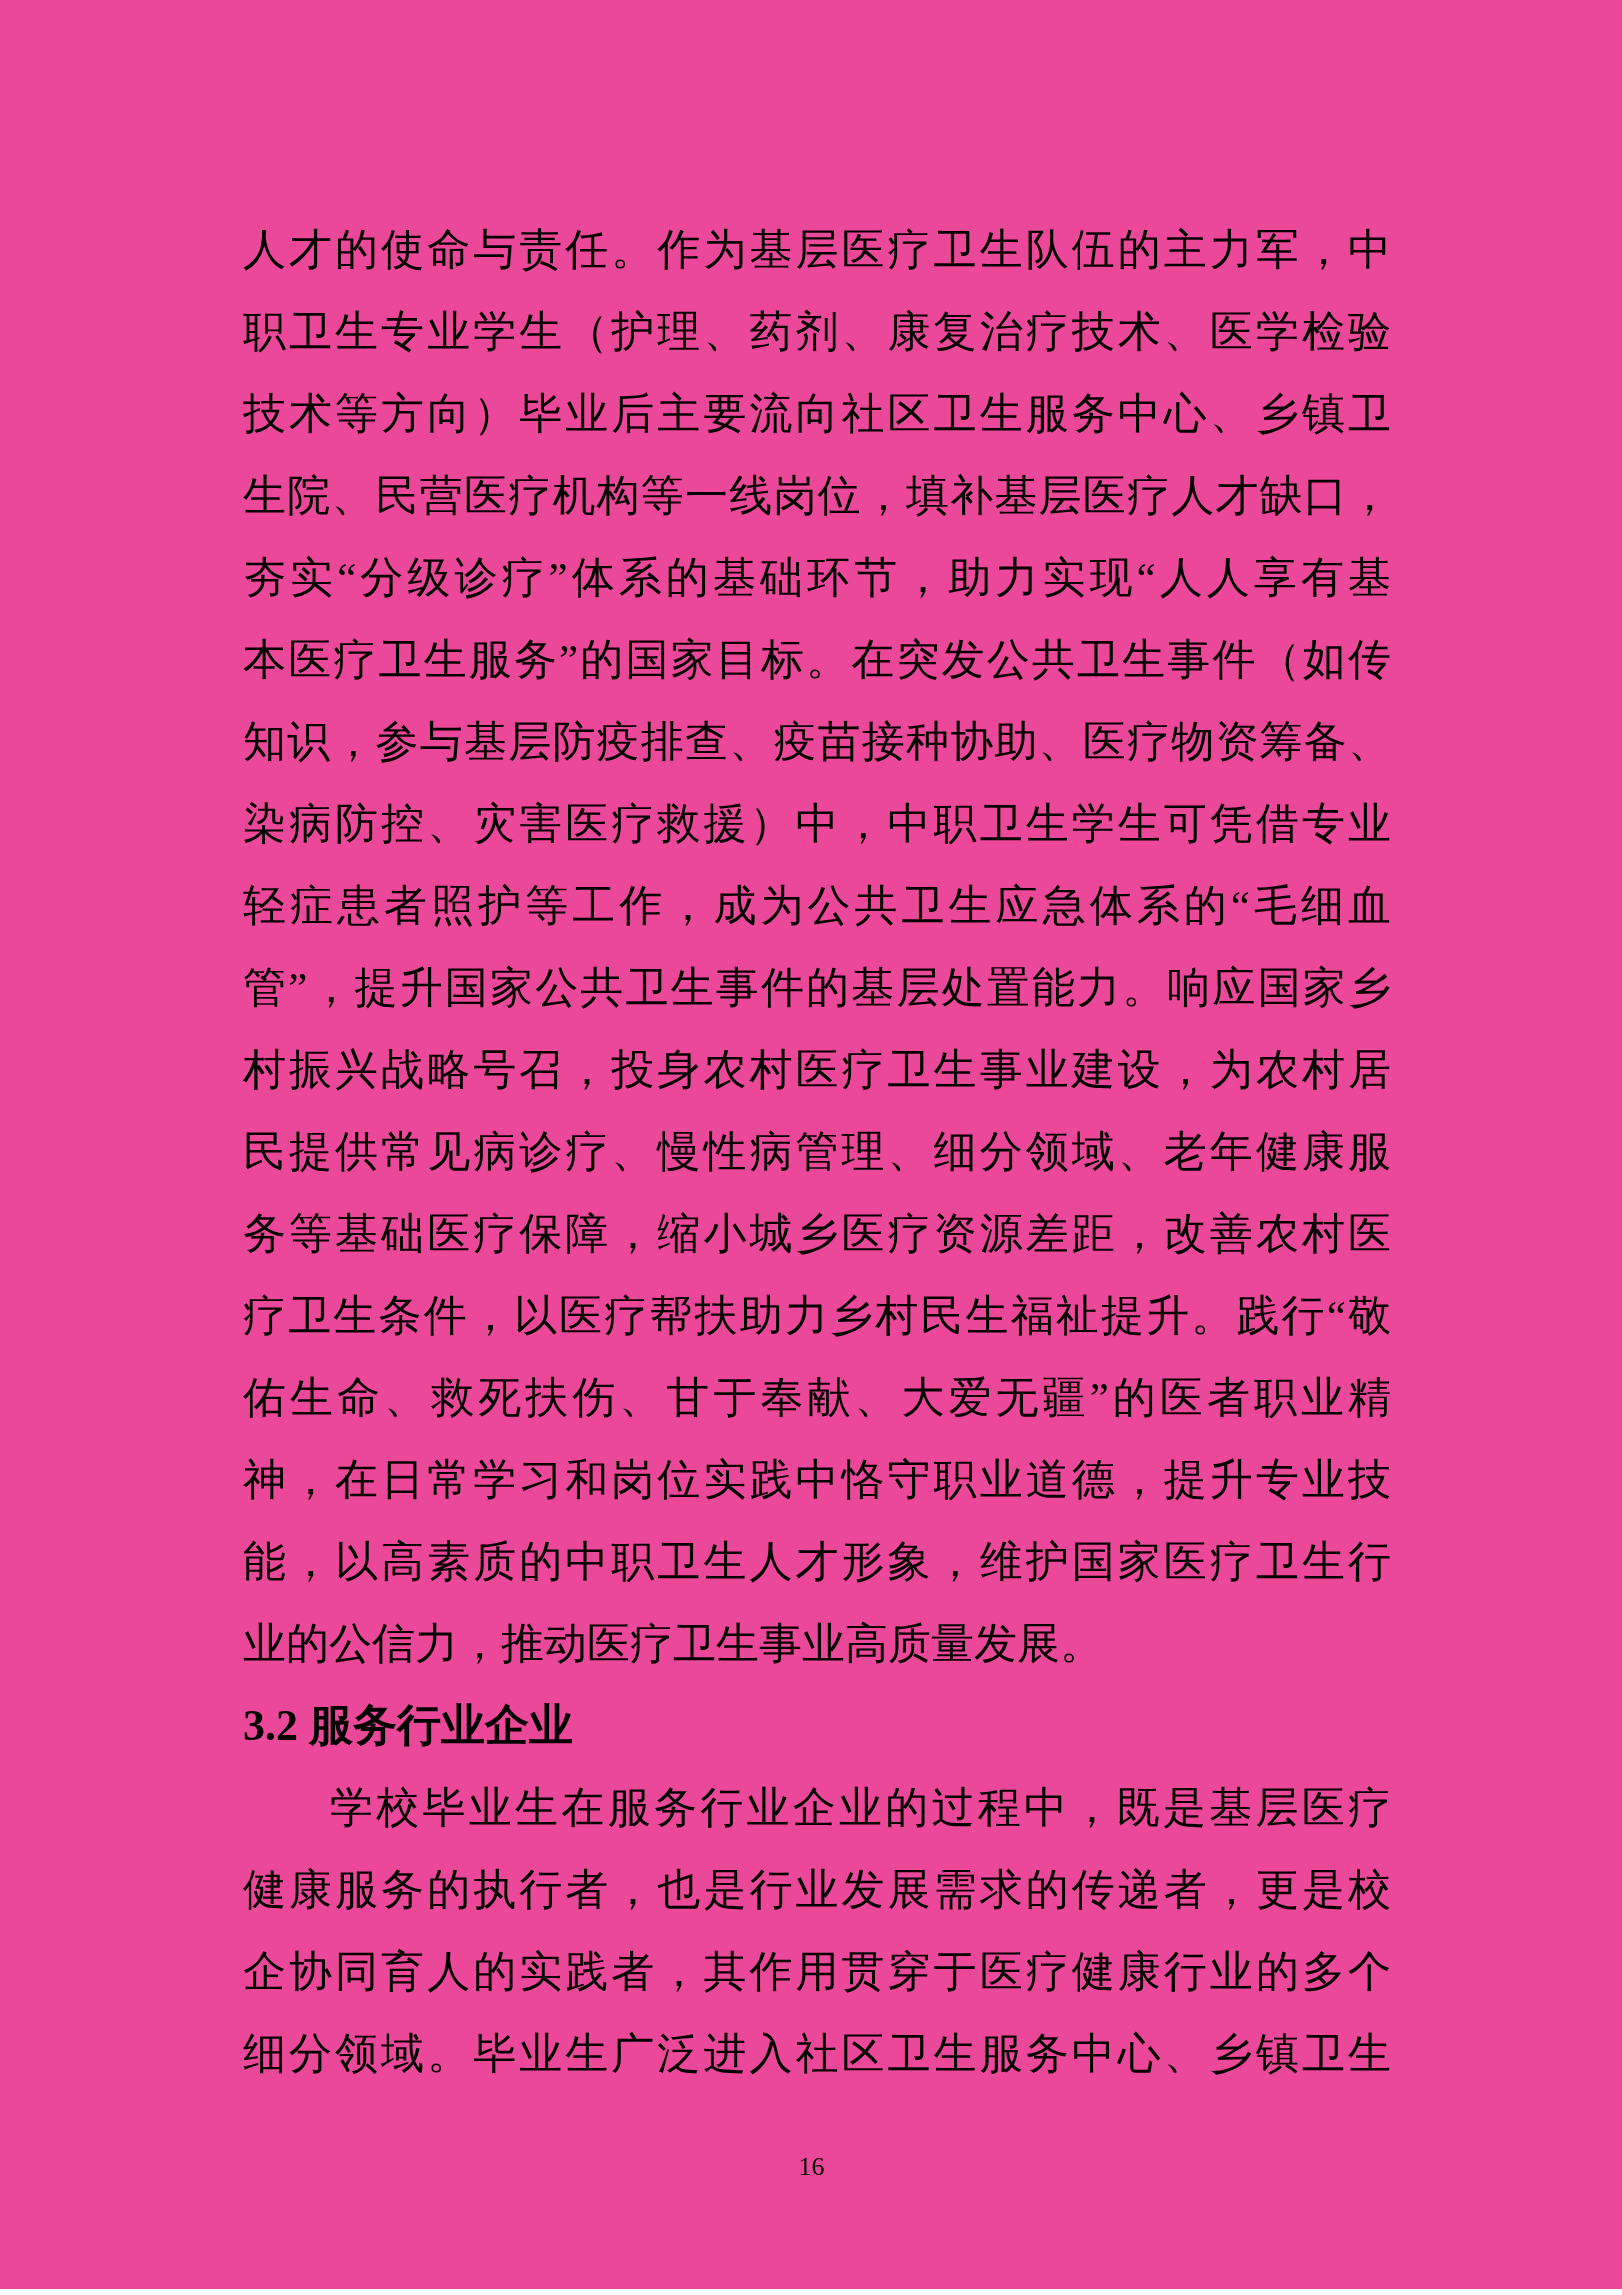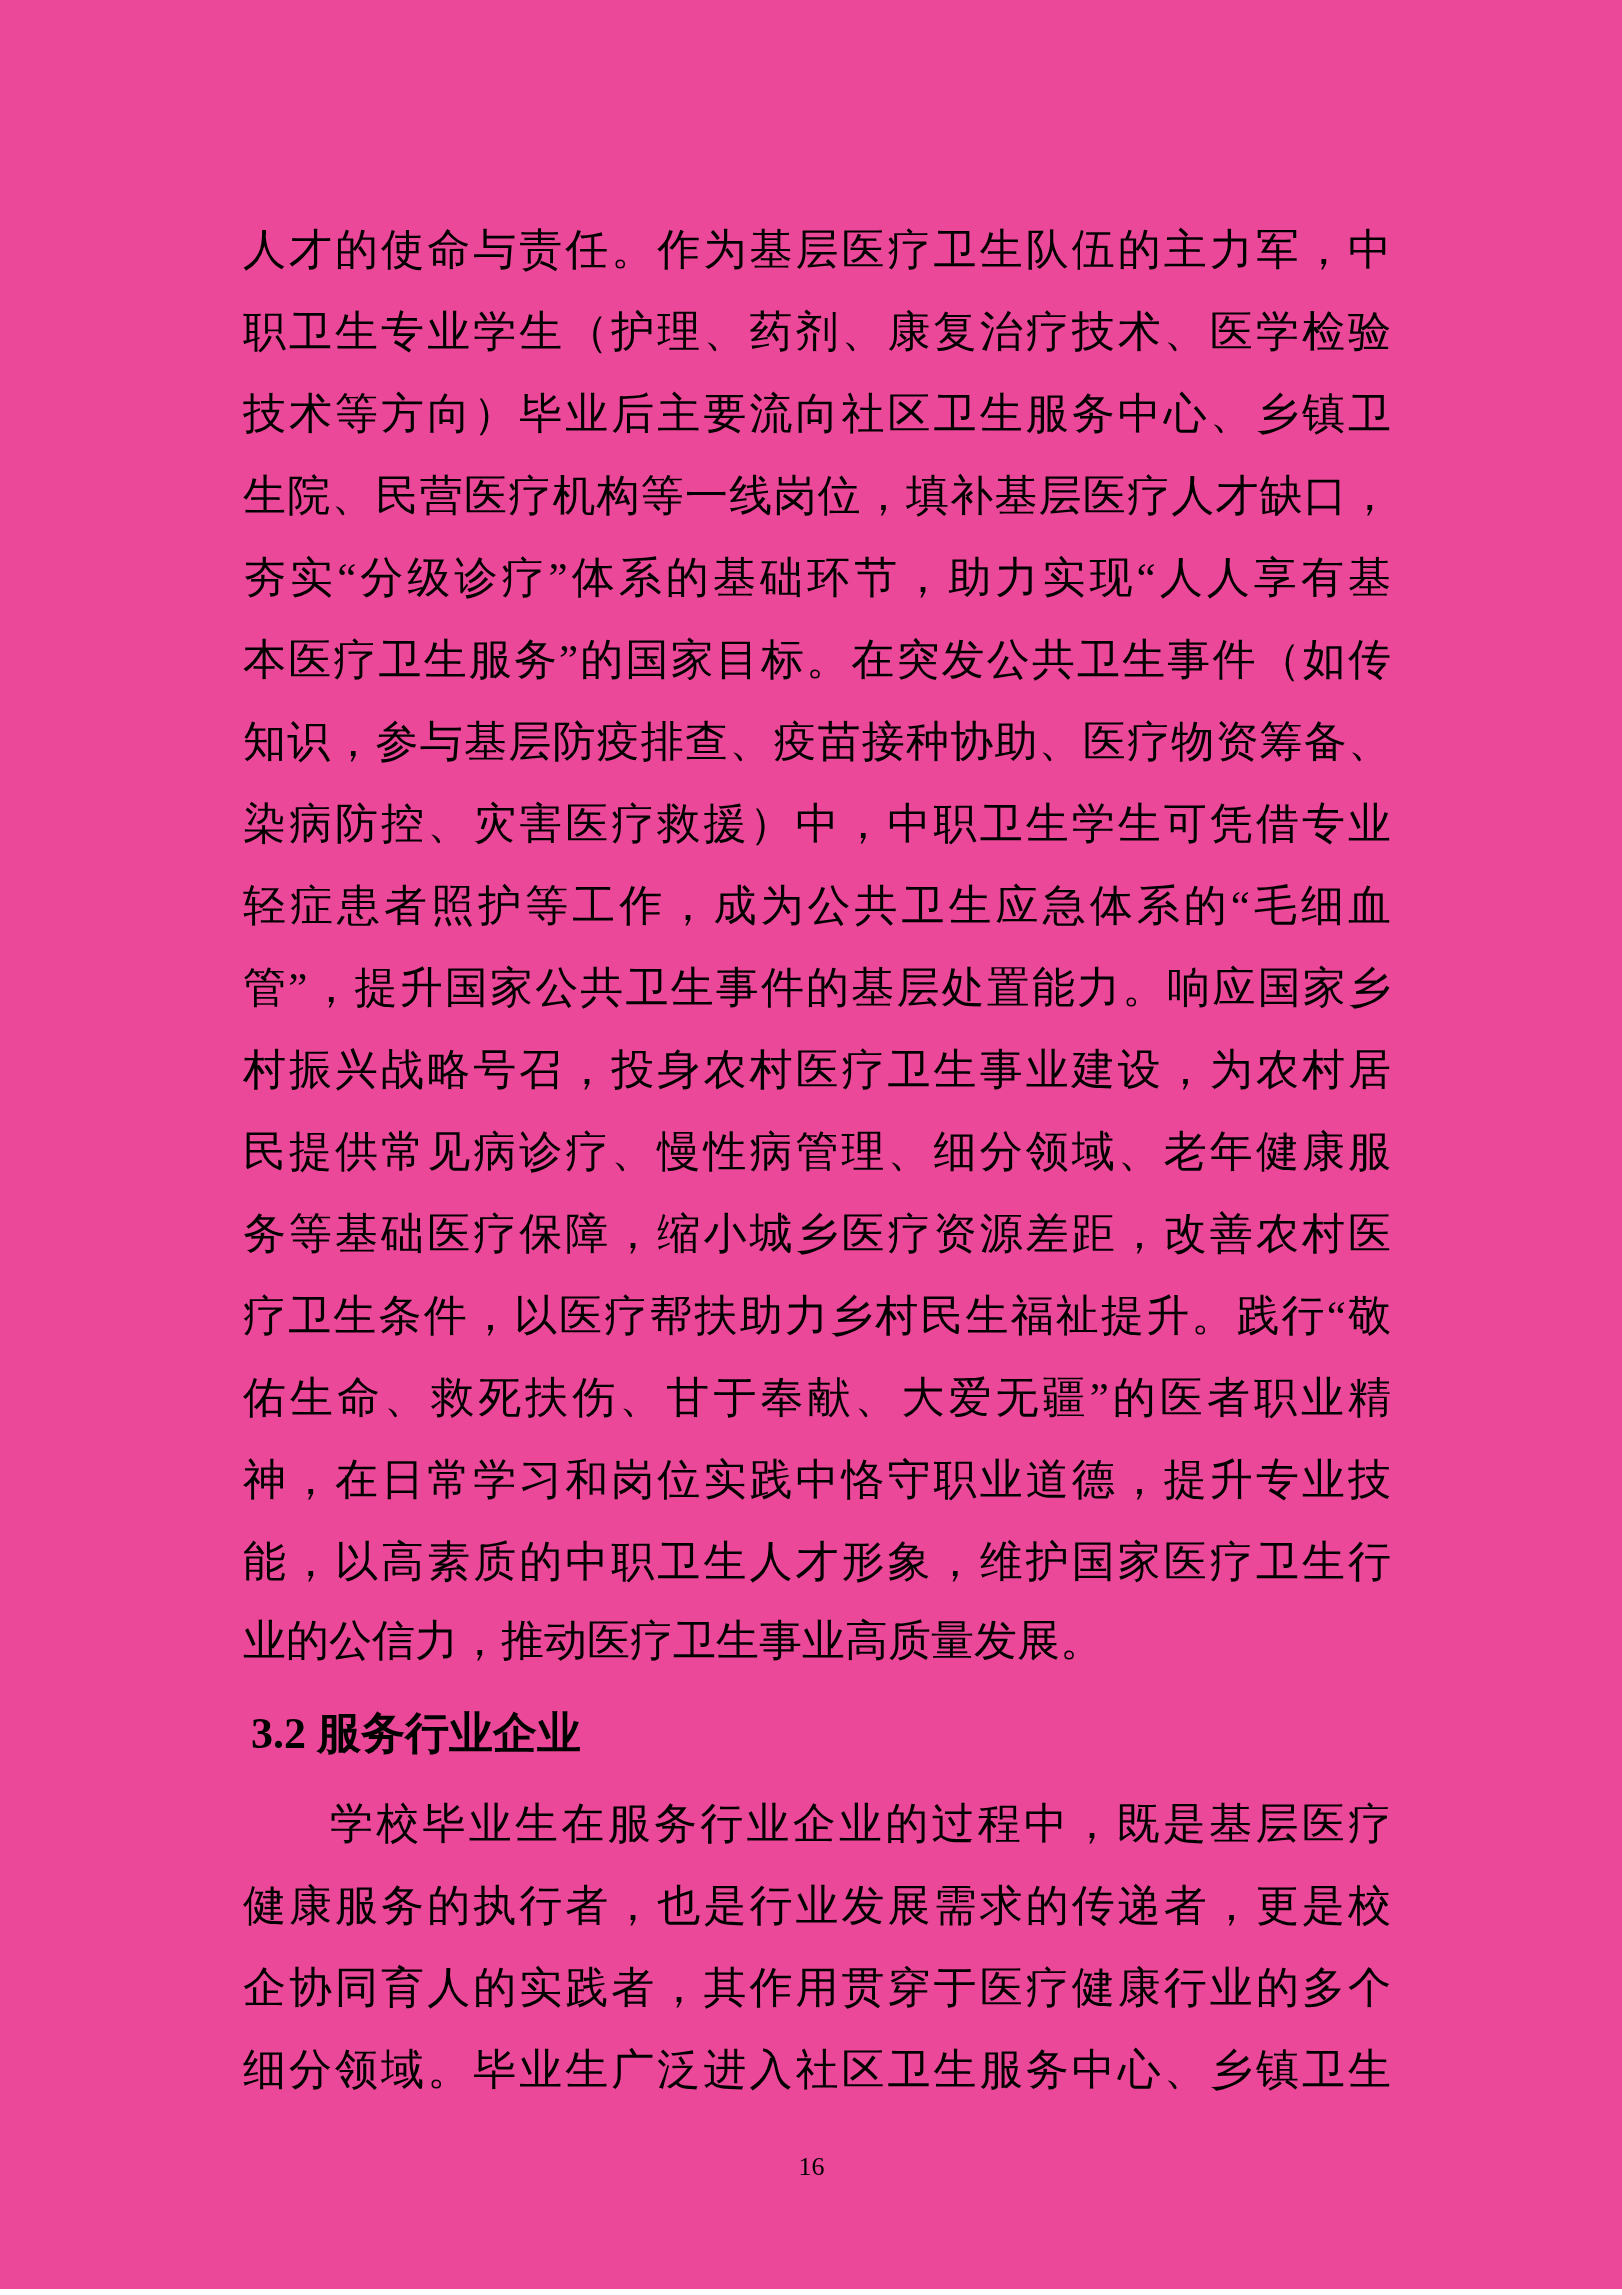--- a/index.html
+++ b/index.html
@@ -27,31 +27,30 @@
     line-height: 82px;
     font-size: 43px;
     text-align: justify;
     text-align-last: justify;
     text-justify: inter-character;
     overflow: hidden;
   }
   .line.last {
     text-align: right;
     text-align-last: left;
-    font-family: Liberation Mono, monospace;
   }
   .line.indent {
     text-indent: 87px;
   }
   .heading {
     height: 82px;
     line-height: 82px;
     font-size: 44px;
     font-weight: bold;
-    margin: 8px;
+    margin: 0;
     text-align: left;
   }
   .page-number {
     position: absolute;
     left: 0;
     top: 2123px;
     width: 100%;
     height: 45px;
     line-height: 45px;
     text-align: center;

